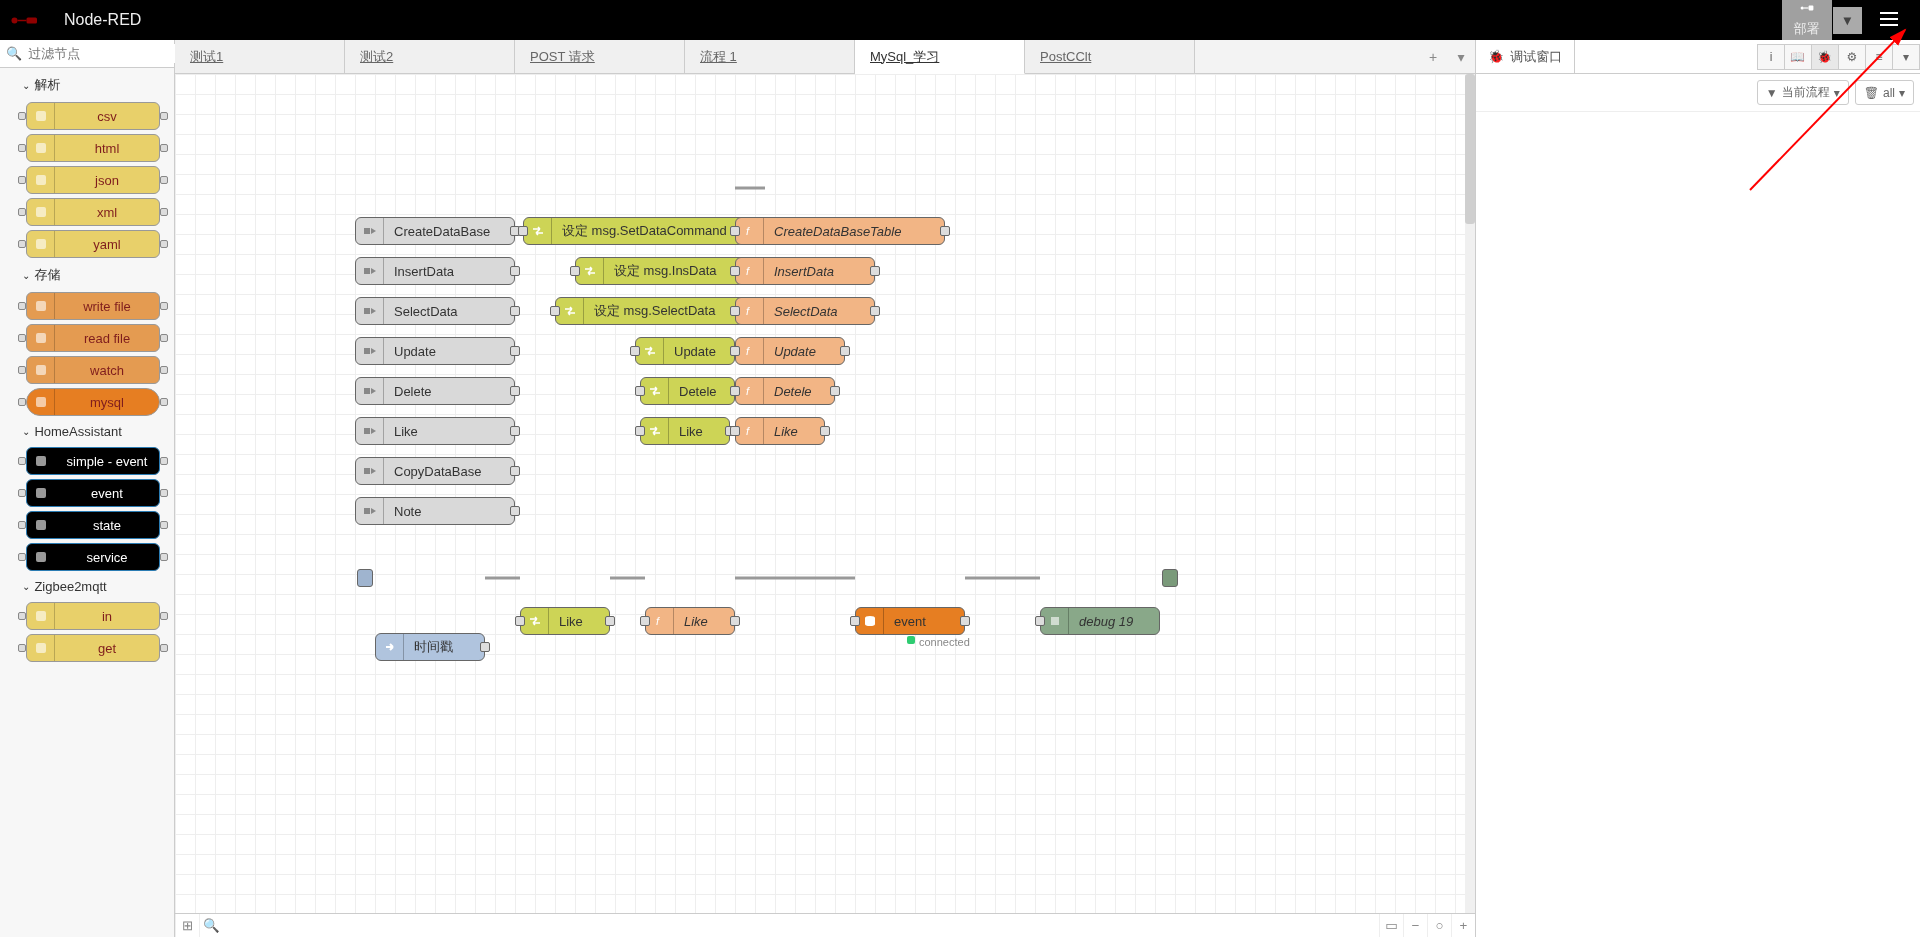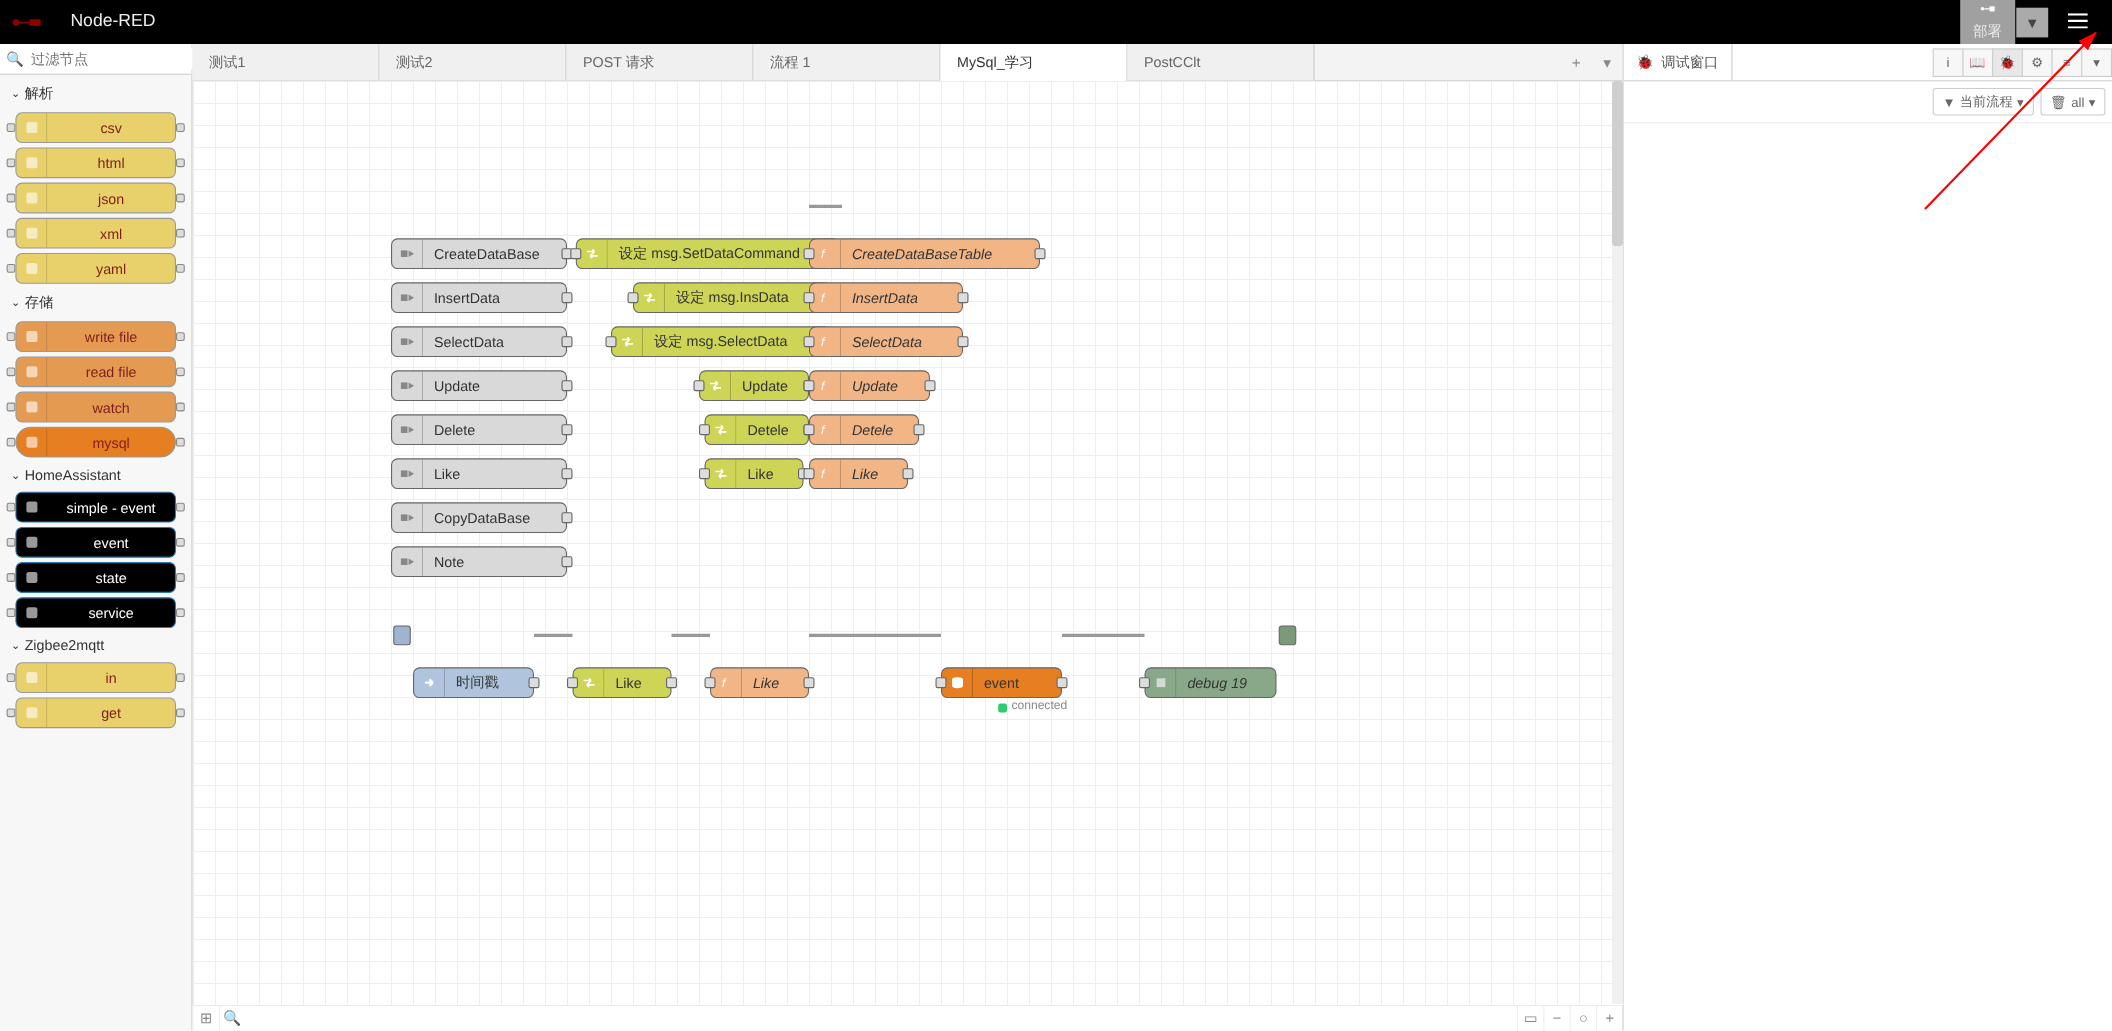--- a/index.html
+++ b/index.html
@@ -9,57 +9,57 @@
 .logo-icon { width: 30px; height: 15px; }
 .logo-text { font-size: 16px; color: #eee; }
 .header-spacer { flex: 1; }
 .deploy-btn { background: #8c101c; color: #eee; padding: 6px 12px; display: flex; align-items: center; gap: 6px; font-size: 13px; border: none; cursor: pointer; flex-direction: column; }
 .deploy-drop { background: #aaa; color: #444; padding: 6px 8px; border: none; cursor: pointer; margin-left: 1px; }
 .menu-btn { background: transparent; color: #fff; border: none; padding: 6px 12px; cursor: pointer; margin-left: 6px; }
 .main { display: flex; height: calc(100% - 40px); }
 .palette { width: 175px; border-right: 1px solid #ccc; display: flex; flex-direction: column; background: #f7f7f7; }
 .search-row { display: flex; align-items: center; border-bottom: 1px solid #ccc; padding: 4px 6px; background: #fff; }
 .search-row input { border: none; outline: none; flex: 1; font-size: 13px; padding: 2px; }
-.palette-body { flex: 1; overflow-y: auto; padding: 2px 0 8px 0; }
+.palette-body { flex: 1; overflow-y: auto; padding: 2px 0 8px 0; margin-left: 12px; }
 .cat-header { padding: 6px 10px; font-size: 13px; color: #333; cursor: pointer; display:flex; align-items:center; gap:4px;}
 .cat-header::before { content: "⌄"; font-size: 10px; }
 .pnode-row { display: flex; align-items: center; padding: 2px 10px; }
 .pnode { flex: 1; height: 28px; border-radius: 6px; border: 1px solid #999; display: flex; align-items: center; font-size: 13px; color: #7f1d1d; position: relative; cursor: move; }
 .pnode-icon { width: 28px; height: 100%; display: flex; align-items: center; justify-content: center; border-right: 1px solid rgba(0,0,0,.2); border-top-left-radius:5px; border-bottom-left-radius:5px;}
 .pnode-label { flex: 1; text-align: center; }
 .pnode-port { width: 8px; height: 8px; background: #ddd; border: 1px solid #888; border-radius: 2px; margin: 0 -4px; }
 .port-left { margin-right: 0; }
 .port-right { margin-left: 0; }
 .yellow { background: #e8d06a; }
 .orange { background: #e49b51; }
 .orangebright { background: #e67e22; border-radius: 14px; }
 .blue { background: #000000; color: #fff; border-color:#2b7cb3;}
 .grey { background: #d9d9d9; }
 .olive { background: #cdd456; }
 .peach { background: #f2b585; }
 .bluegrey { background: #b0c4de; }
 .green { background: #89a889; }
 .workspace { flex: 1; display: flex; flex-direction: column; min-width: 0; }
 .tabs-row { height: 34px; border-bottom: 1px solid #ccc; display: flex; background: #f3f3f3; }
-.tab { min-width: 170px; border-right: 1px solid #ccc; display: flex; align-items: center; padding: 0 15px; font-size: 13px; color: #666; background: #f0f0f0; cursor: pointer; }
+.tab { min-width: 170px; border-right: 1px solid #ccc; display: flex; align-items: center; padding: 0 15px; font-size: 13px; color: #666; background: #f0f0f0; cursor: pointer; text-decoration: underline; }
 .tab.active { background: #fff; color: #333; border-bottom: 1px solid #fff; margin-bottom: -1px; }
 .tab-controls { display: flex; align-items: center; }
 .tab-ctrl-btn { width: 28px; height: 28px; border: none; background: transparent; color: #888; cursor: pointer; font-size: 14px; }
 .canvas-wrap { flex: 1; overflow: auto; position: relative; }
 .canvas { position: relative; width: 2000px; height: 1200px; background-color: #fff;
   background-image: linear-gradient(#eee 1px, transparent 1px), linear-gradient(90deg, #eee 1px, transparent 1px);
   background-size: 20px 20px; }
 .node { position: absolute; height: 28px; border-radius: 6px; border: 1px solid #666; display: flex; align-items: center; font-size: 13px; color: #333; margin-top: 43px; }
 .node .nicon { width: 28px; height: 100%; display:flex; align-items:center; justify-content:center; border-right:1px solid rgba(0,0,0,.25); border-top-left-radius:5px; border-bottom-left-radius:5px;}
 .node .nlabel { padding: 0 10px; white-space: nowrap; }
 .node .nport { position: absolute; width: 10px; height: 10px; background:#ddd; border:1px solid #666; border-radius:2px; top:50%; transform: translateY(-50%);}
 .node .nport.in { left: -6px; }
 .node .nport.out { right: -6px; }
 .node.italic .nlabel { font-style: italic; }
-.status-dot { position:absolute; left:10px; bottom:-14px; display:flex; align-items:flex-end; gap:4px; font-size:11px; color:#888;padding-left:41px;}
+.status-dot { position:absolute; left:10px; bottom:-14px; display:flex; align-items:flex-start; gap:4px; font-size:11px; color:#888;padding-left:41px;}
 .status-dot .dot { width:8px; height:8px; border-radius:2px; background:#2ecc71;}
 svg.wires { position: absolute; top: 0; left: 0; width: 2000px; height: 1200px; pointer-events: none; }
 svg.wires path { stroke: #999; stroke-width: 3; fill: none; }
 .footer-bar { height: 24px; border-top: 1px solid #ccc; display: flex; align-items: center; background: #fff; }
 .footer-btn { width: 24px; height: 24px; border: none; background: transparent; cursor: pointer; color: #888; border-left:1px solid #eee;}
 .footer-spacer { flex: 1; }
 .sidebar { width: 445px; border-left: 1px solid #ccc; display: flex; flex-direction: column; background: #fff; }
 .sb-header { height: 34px; border-bottom: 1px solid #ccc; display: flex; align-items: center; }
 .sb-tab { padding: 0 12px; display: flex; align-items: center; gap: 6px; font-size: 13px; color: #555; height: 100%; border-right: 1px solid #ccc; }
 .sb-icons { margin-left: auto; display: flex; }
@@ -517,21 +517,21 @@
           <div class="node peach italic" style="left: 560px; top: 300px; min-width: 90px;">
             <div class="nicon">
               <svg width="14" height="14" viewBox="0 0 14 14">
                 <text x="3" y="11" font-size="11" font-style="italic" fill="#fff">f</text>
               </svg>
             </div>
             <div class="nlabel">Like</div>
             <div class="nport in"></div>
             <div class="nport out"></div>
           </div>
-          <div class="node bluegrey" style="left: 200px; top: 490px; min-width: 110px;">
+          <div class="node bluegrey" style="left: 200px; top: 516px; min-width: 110px;">
             <div class="nicon">
               <svg width="14" height="14" viewBox="0 0 14 14">
                 <path d="M3 7 H10 M10 7 L7 4 M10 7 L7 10" stroke="#fff" stroke-width="2" fill="none"></path>
               </svg>
             </div>
             <div class="nlabel">时间戳</div>
             <div class="nport out"></div>
           </div>
           <div style="position: absolute; left: 182px; top: 495px; width: 16px; height: 18px; background: rgb(159, 180, 207); border: 1px solid rgb(102, 102, 102); border-radius: 3px;"></div>
           <div class="node olive" style="left: 345px; top: 490px; min-width: 90px;">

